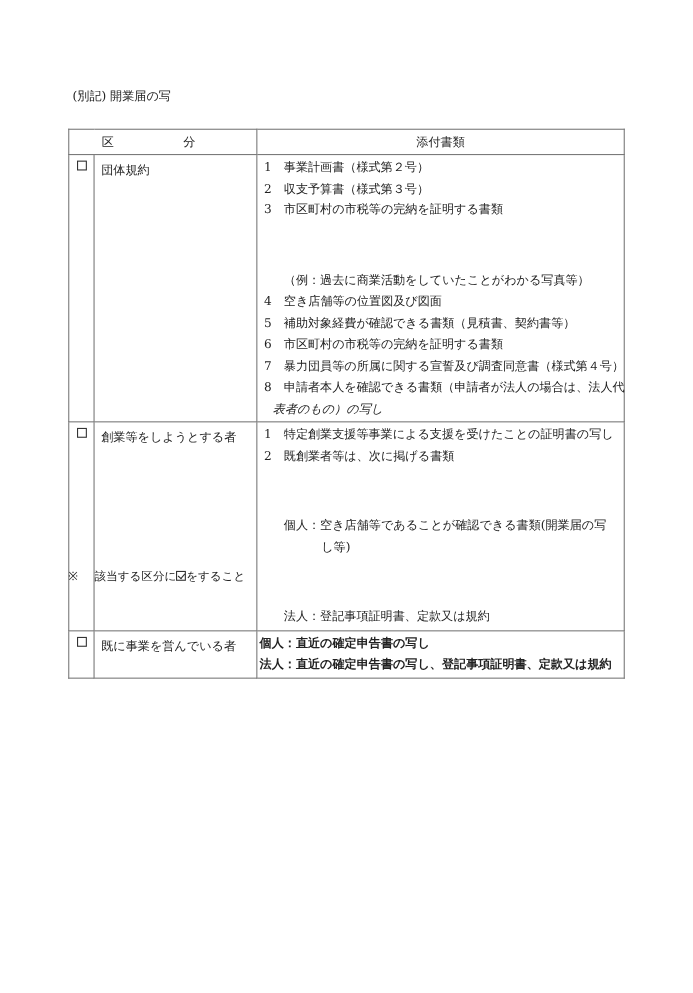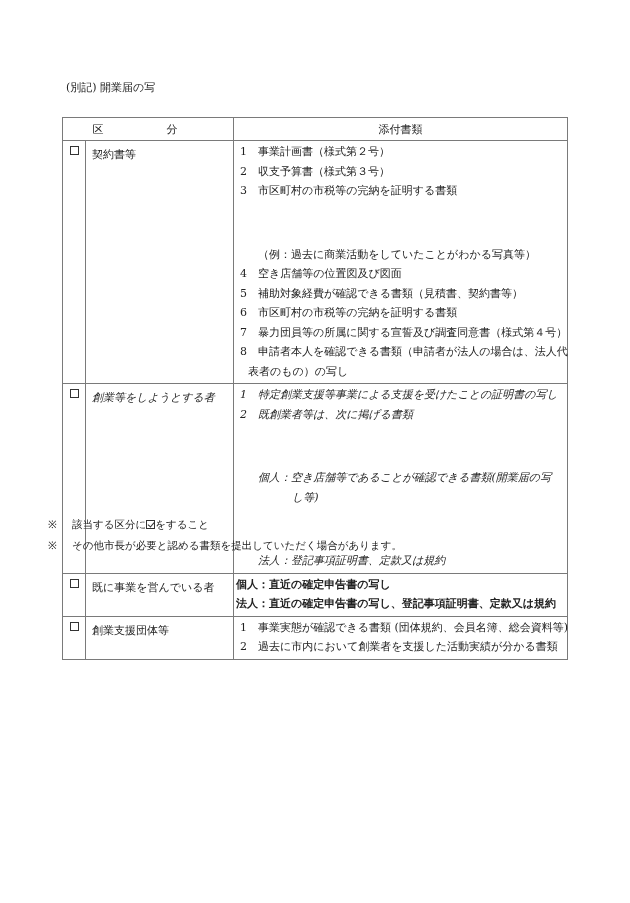--- a/index.html
+++ b/index.html
@@ -25,21 +25,21 @@
   .chk {
     display:block; width:9px; height:9px; border:1px solid #333;
     margin:5px auto 0 auto; box-sizing:border-box;
   }
   .cat { padding:4px 0 0 6px; line-height:19px; }
   .doclines { padding:1px 4px 2px 6px; }
   .line { line-height:19.5px; height:19.5px; white-space:nowrap; }
   .num { display:inline-block; width:18px; }
   .indent1 { padding-left:18px;margin-top:44px; }
   .hdr-cat span { letter-spacing:26px; }
-  .notes { position:absolute; left:48px; top:514px; font-size:10.5px; }
+  .notes { position:absolute; left:62px; top:514px; font-size:10.5px; }
   .note { line-height:21px; white-space:nowrap; }
   .note .mark { display:inline-block; width:24px; }
   .checked-box {
     display:inline-block; width:9px; height:9px; border:1px solid #333; box-sizing:border-box;
     position:relative; vertical-align:-1px;
   }
   .checked-box::after {
     content:""; position:absolute; left:2px; top:0px; width:3px; height:5px;
     border-right:1.3px solid #333; border-bottom:1.3px solid #333; transform:rotate(40deg);
   }
@@ -59,39 +59,39 @@
       <tr>
     <th colspan="2" class="hdr-cat"><span>区　分</span></th>
     <th>添付書類</th>
   </tr>
 
   <tr style="height:196px;">
     <td>
           <span class="chk"></span>
         </td>
     <td>
-          <div class="cat">契約書等</div>
+          <div class="cat">団体規約</div>
         </td>
     <td>
           <div class="doclines">
       <div class="line"><span class="num">1</span><span>事業計画書（様式第２号）</span></div>
       <div class="line"><span class="num">2</span><span>収支予算書（様式第３号）</span></div>
       <div class="line"><span class="num">3</span><span>市区町村の市税等の完納を証明する書類</span></div>
       <div class="line indent1"><span>（例：過去に商業活動をしていたことがわかる写真等）</span></div>
       <div class="line"><span class="num">4</span><span>空き店舗等の位置図及び図面</span></div>
       <div class="line"><span class="num">5</span><span>補助対象経費が確認できる書類（見積書、契約書等）</span></div>
       <div class="line"><span class="num">6</span><span>市区町村の市税等の完納を証明する書類</span></div>
       <div class="line"><span class="num">7</span><span>暴力団員等の所属に関する宣誓及び調査同意書（様式第４号）</span></div>
       <div class="line"><span class="num">8</span><span>申請者本人を確認できる書類（申請者が法人の場合は、法人代</span></div>
-      <div class="line" style="padding-left:8px;"><span>表者のもの）の写し</span></div>
+      <div class="line" style="padding-left:8px;font-style:italic;"><span>表者のもの）の写し</span></div>
     </div>
         </td>
   </tr>
 
-  <tr style="height:98px;font-style:italic;">
+  <tr style="height:98px;">
     <td>
           <span class="chk"></span>
         </td>
     <td>
           <div class="cat">創業等をしようとする者</div>
         </td>
     <td>
           <div class="doclines">
       <div class="line"><span class="num">1</span><span>特定創業支援等事業による支援を受けたことの証明書の写し</span></div>
       <div class="line"><span class="num">2</span><span>既創業者等は、次に掲げる書類</span></div>
@@ -110,37 +110,20 @@
           <div class="cat">既に事業を営んでいる者</div>
         </td>
     <td>
           <div class="doclines" style="padding-left:2px;font-weight:bold;">
       <div class="line"><span>個人：直近の確定申告書の写し</span></div>
       <div class="line"><span>法人：直近の確定申告書の写し、登記事項証明書、定款又は規約</span></div>
     </div>
         </td>
   </tr>
 
-  <tr style="height:40px;">
-    <td>
-          <span class="chk"></span>
-        </td>
-    <td>
-          <div class="cat">創業支援団体等</div>
-        </td>
-    <td>
-          <div class="doclines">
-      <div class="line"><span class="num">1</span><span>事業実態が確認できる書類 (団体規約、会員名簿、総会資料等)</span></div>
-      <div class="line"><span class="num">2</span><span>過去に市内において創業者を支援した活動実績が分かる書類</span></div>
-    </div>
-        </td>
-  </tr>
 </tbody>
   </table>
 
 <div class="notes">
   <div class="note">
     <span class="mark">※</span><span>該当する区分に</span><span class="checked-box"></span><span>をすること</span>
   </div>
-  <div class="note">
-    <span class="mark">※</span><span>その他市長が必要と認める書類を提出していただく場合があります。</span>
-  </div>
 </div>
 
 </body></html>

